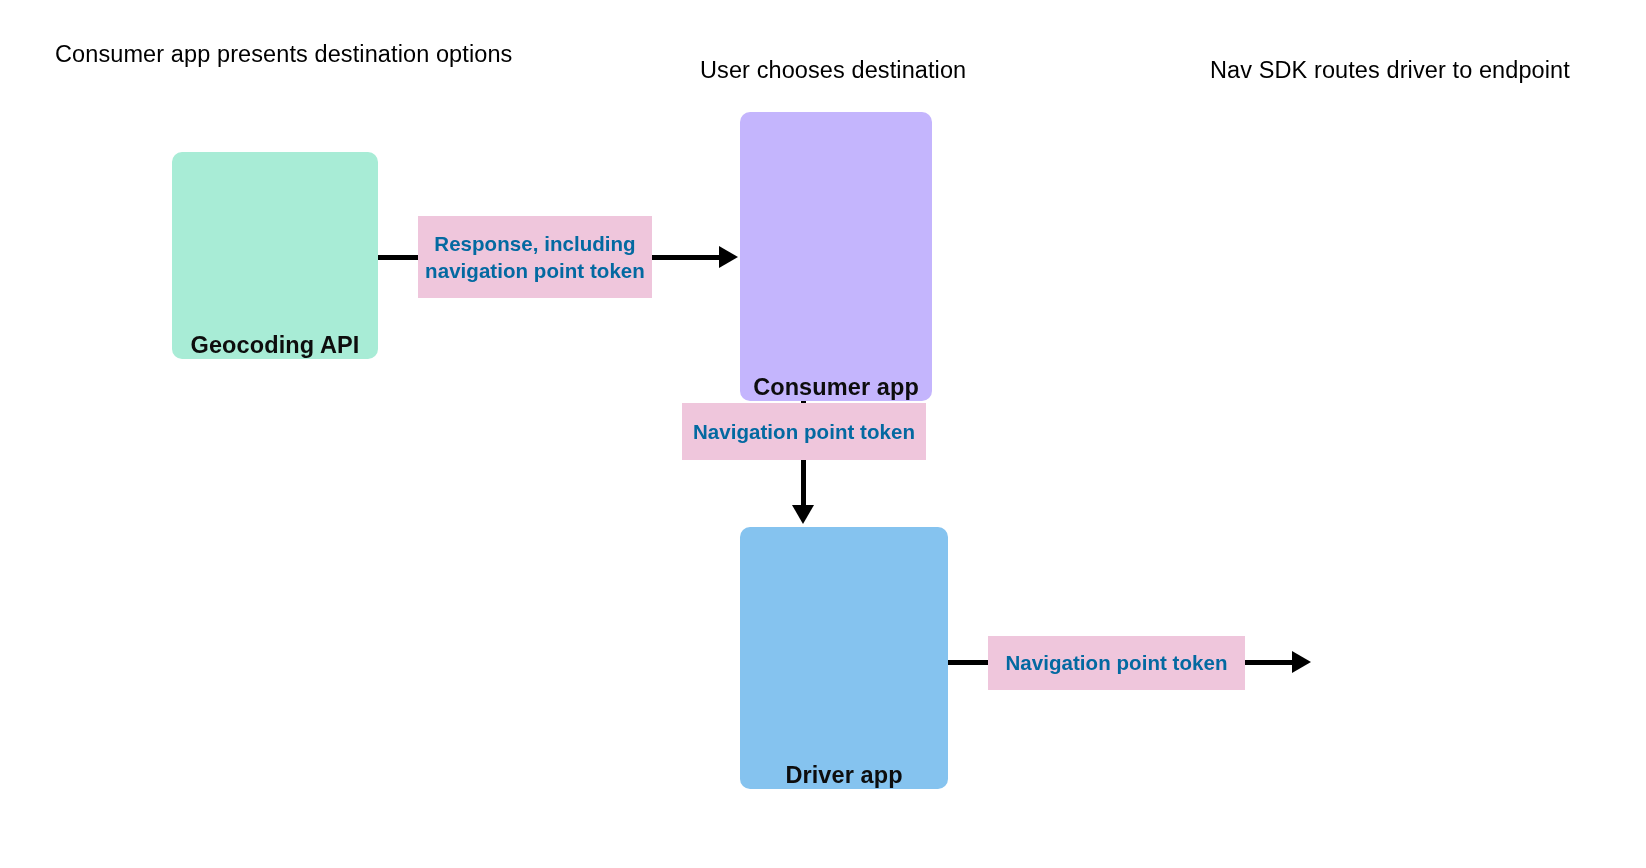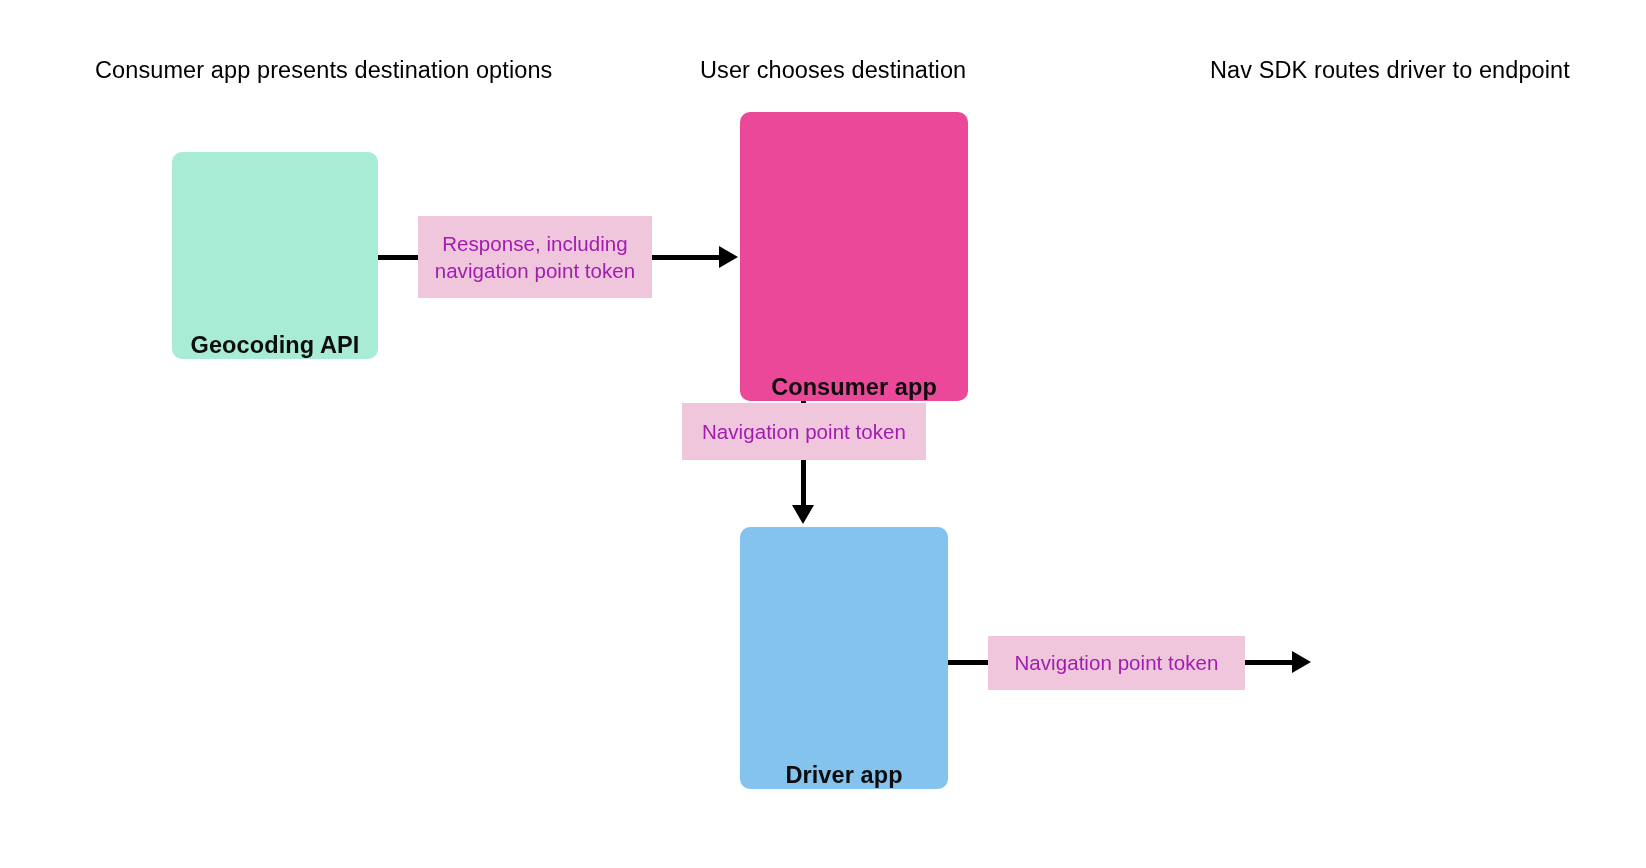--- a/index.html
+++ b/index.html
@@ -23,21 +23,21 @@
   
   .col-header {
     position: absolute;
     font-size: 23.5px;
     font-weight: 400;
     color: #000000;
     line-height: 1.2;
     white-space: nowrap;
     letter-spacing: 0.1px;
   }
-  #hdr-1 { left: 55px;   top: 56px; margin-left: 40px; }
+  #hdr-1 { left: 55px;   top: 40px; }
   #hdr-2 { left: 700px;  top: 56px; }
   #hdr-3 { left: 1210px; top: 56px; }
 
   
   .node {
     position: absolute;
     border-radius: 10px;
     display: flex;
     align-items: flex-end;
     justify-content: center;
@@ -52,22 +52,22 @@
     white-space: nowrap;
   }
 
   #node-geocoding {
     left: 172px;  top: 152px;
     width: 206px; height: 207px;
     background: #a8ecd6;
   }
   #node-consumer {
     left: 740px;  top: 112px;
-    width: 228px; height: 289px;
-    background: #ec4899;
+    width: 192px; height: 289px;
+    background: #c4b5fd;
   }
   #node-driver {
     left: 740px;  top: 527px;
     width: 208px; height: 262px;
     background: #85c3ef;
   }
   #node-navsdk {
     left: 1313px; top: 565px;
     width: 210px; height: 202px;
     background: #e9a88d;
@@ -113,22 +113,22 @@
   .edge-label {
     position: absolute;
     background: #efc6dc;
     display: flex;
     align-items: center;
     justify-content: center;
     box-sizing: border-box;
   }
   .edge-label span {
     font-size: 20.5px;
-    font-weight: 400;
-    color: #a21caf;
+    font-weight: 700;
+    color: #0369a1;
     text-align: center;
     line-height: 1.32;
     letter-spacing: 0.05px;
   }
 
   #label-response {
     left: 418px; top: 216px;
     width: 234px; height: 82px;
   }
   #label-navtoken-1 {

